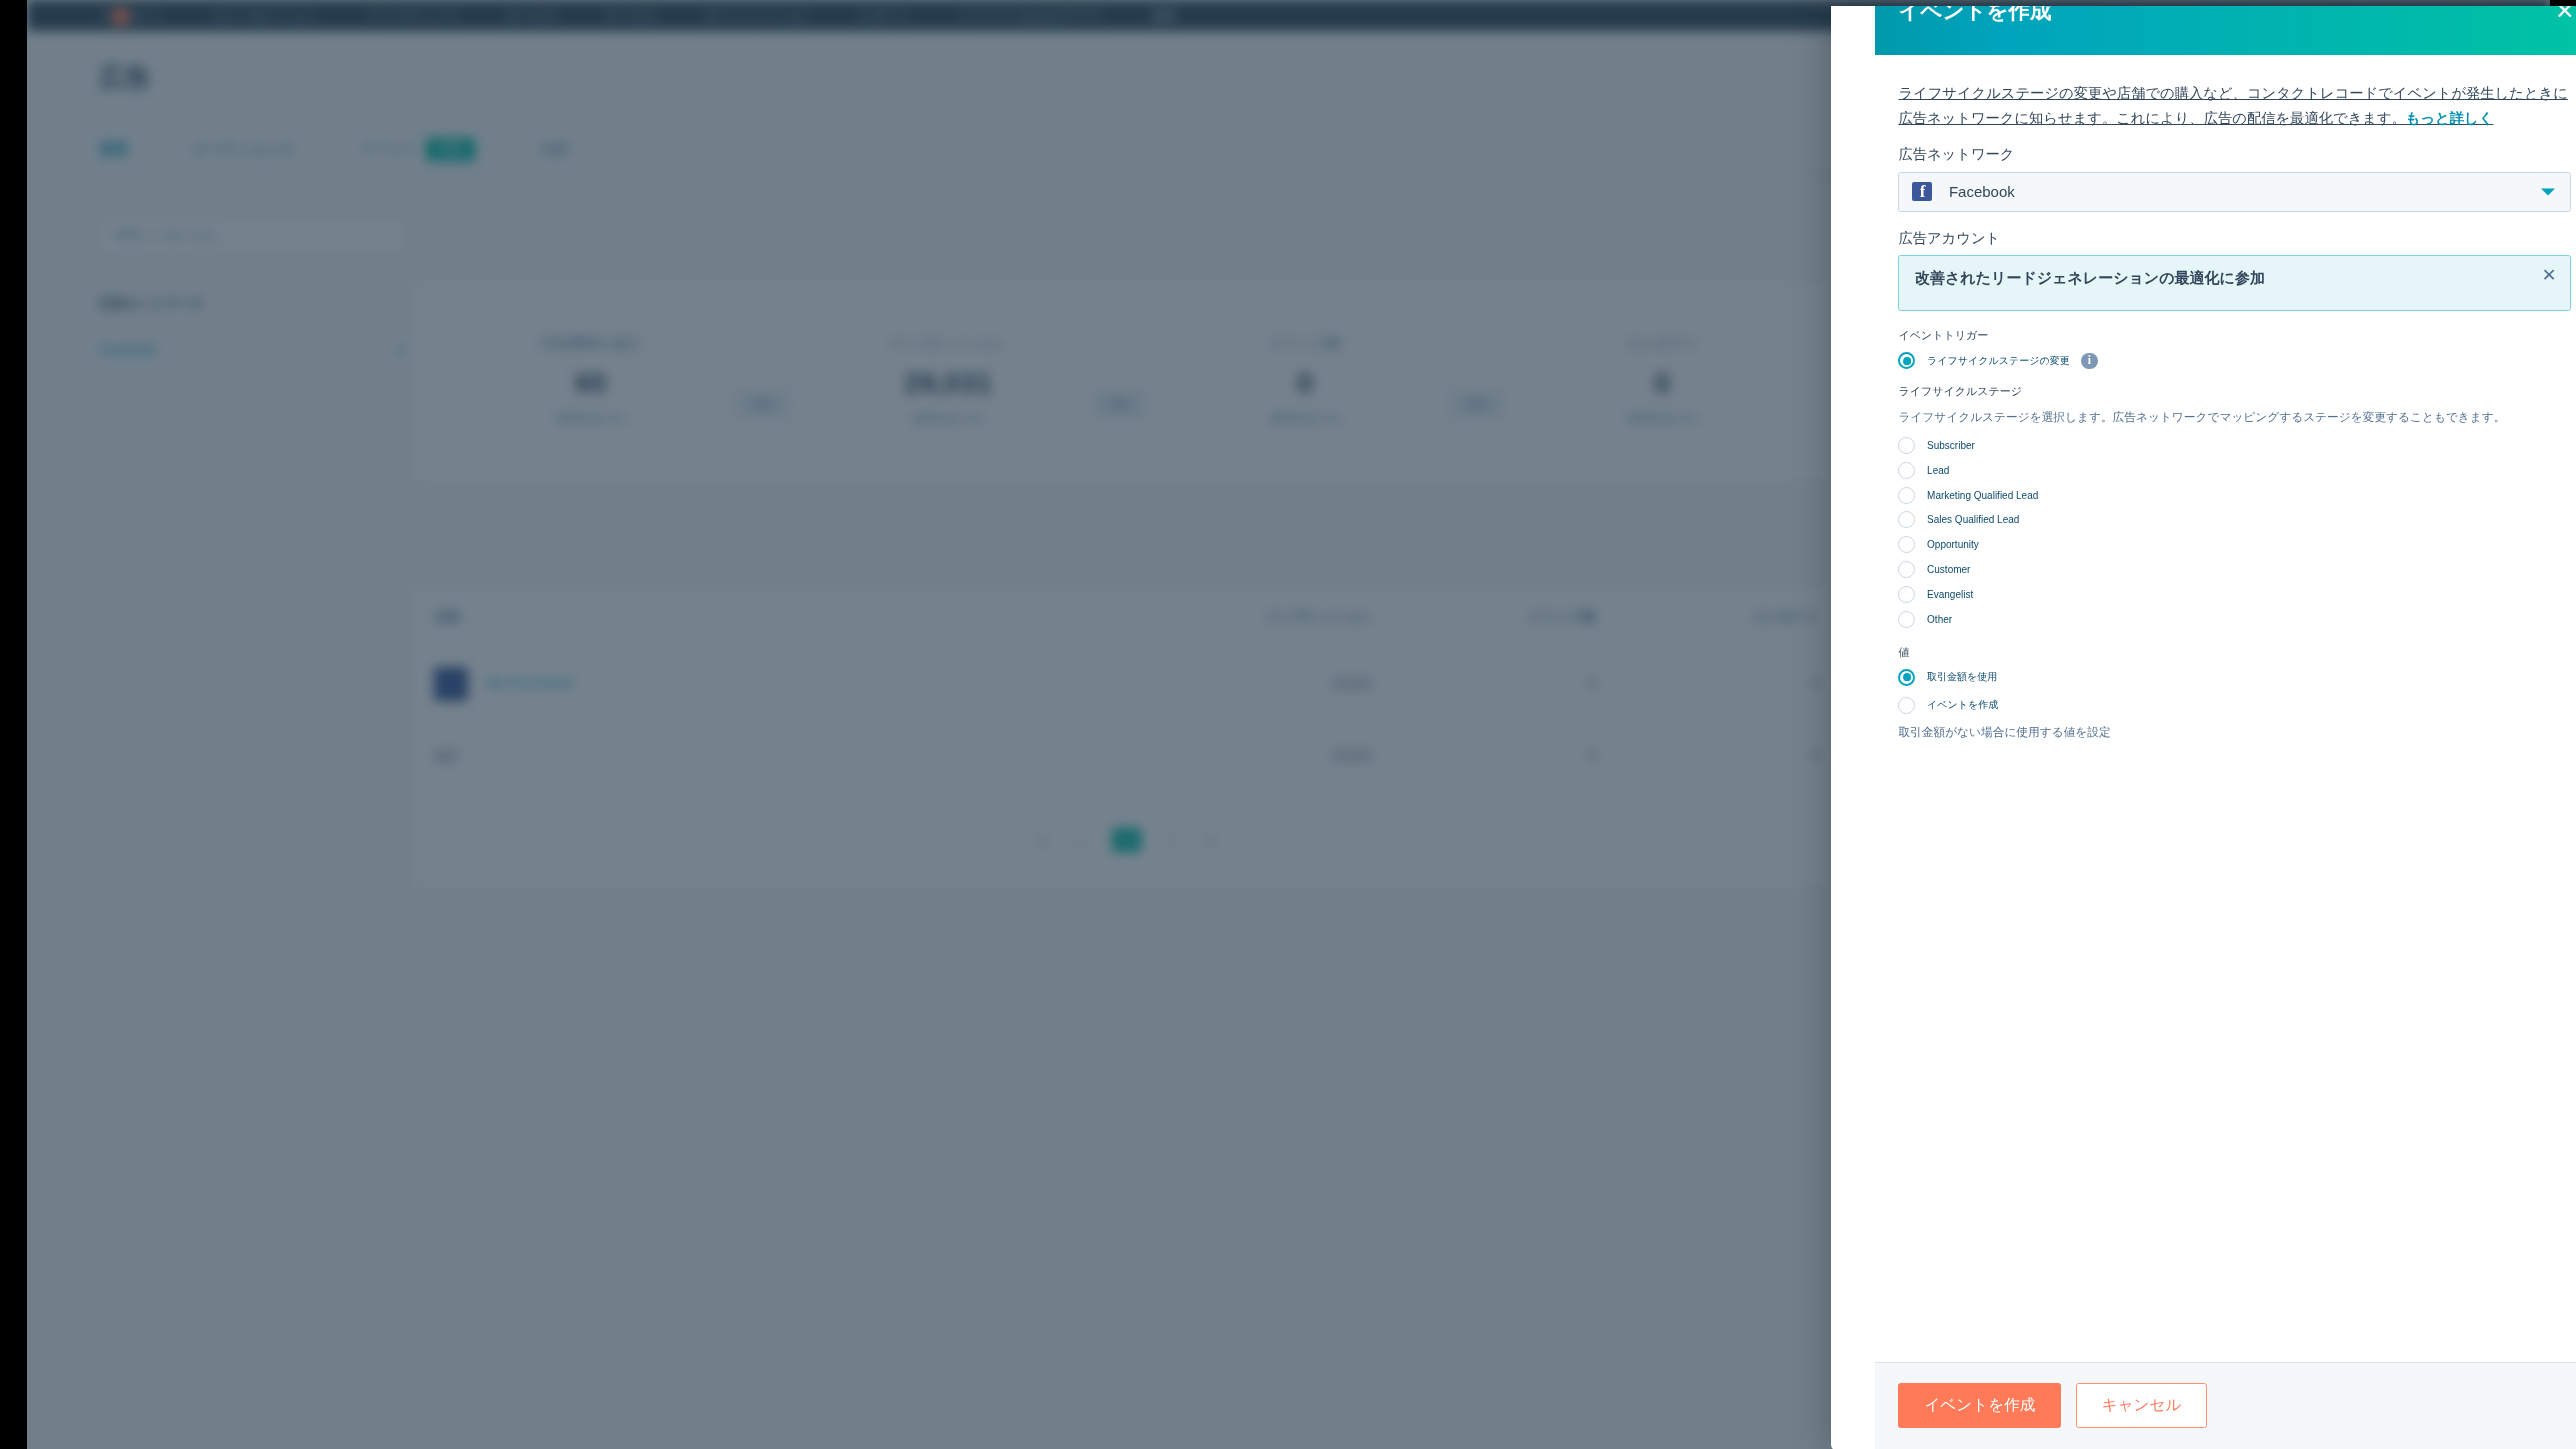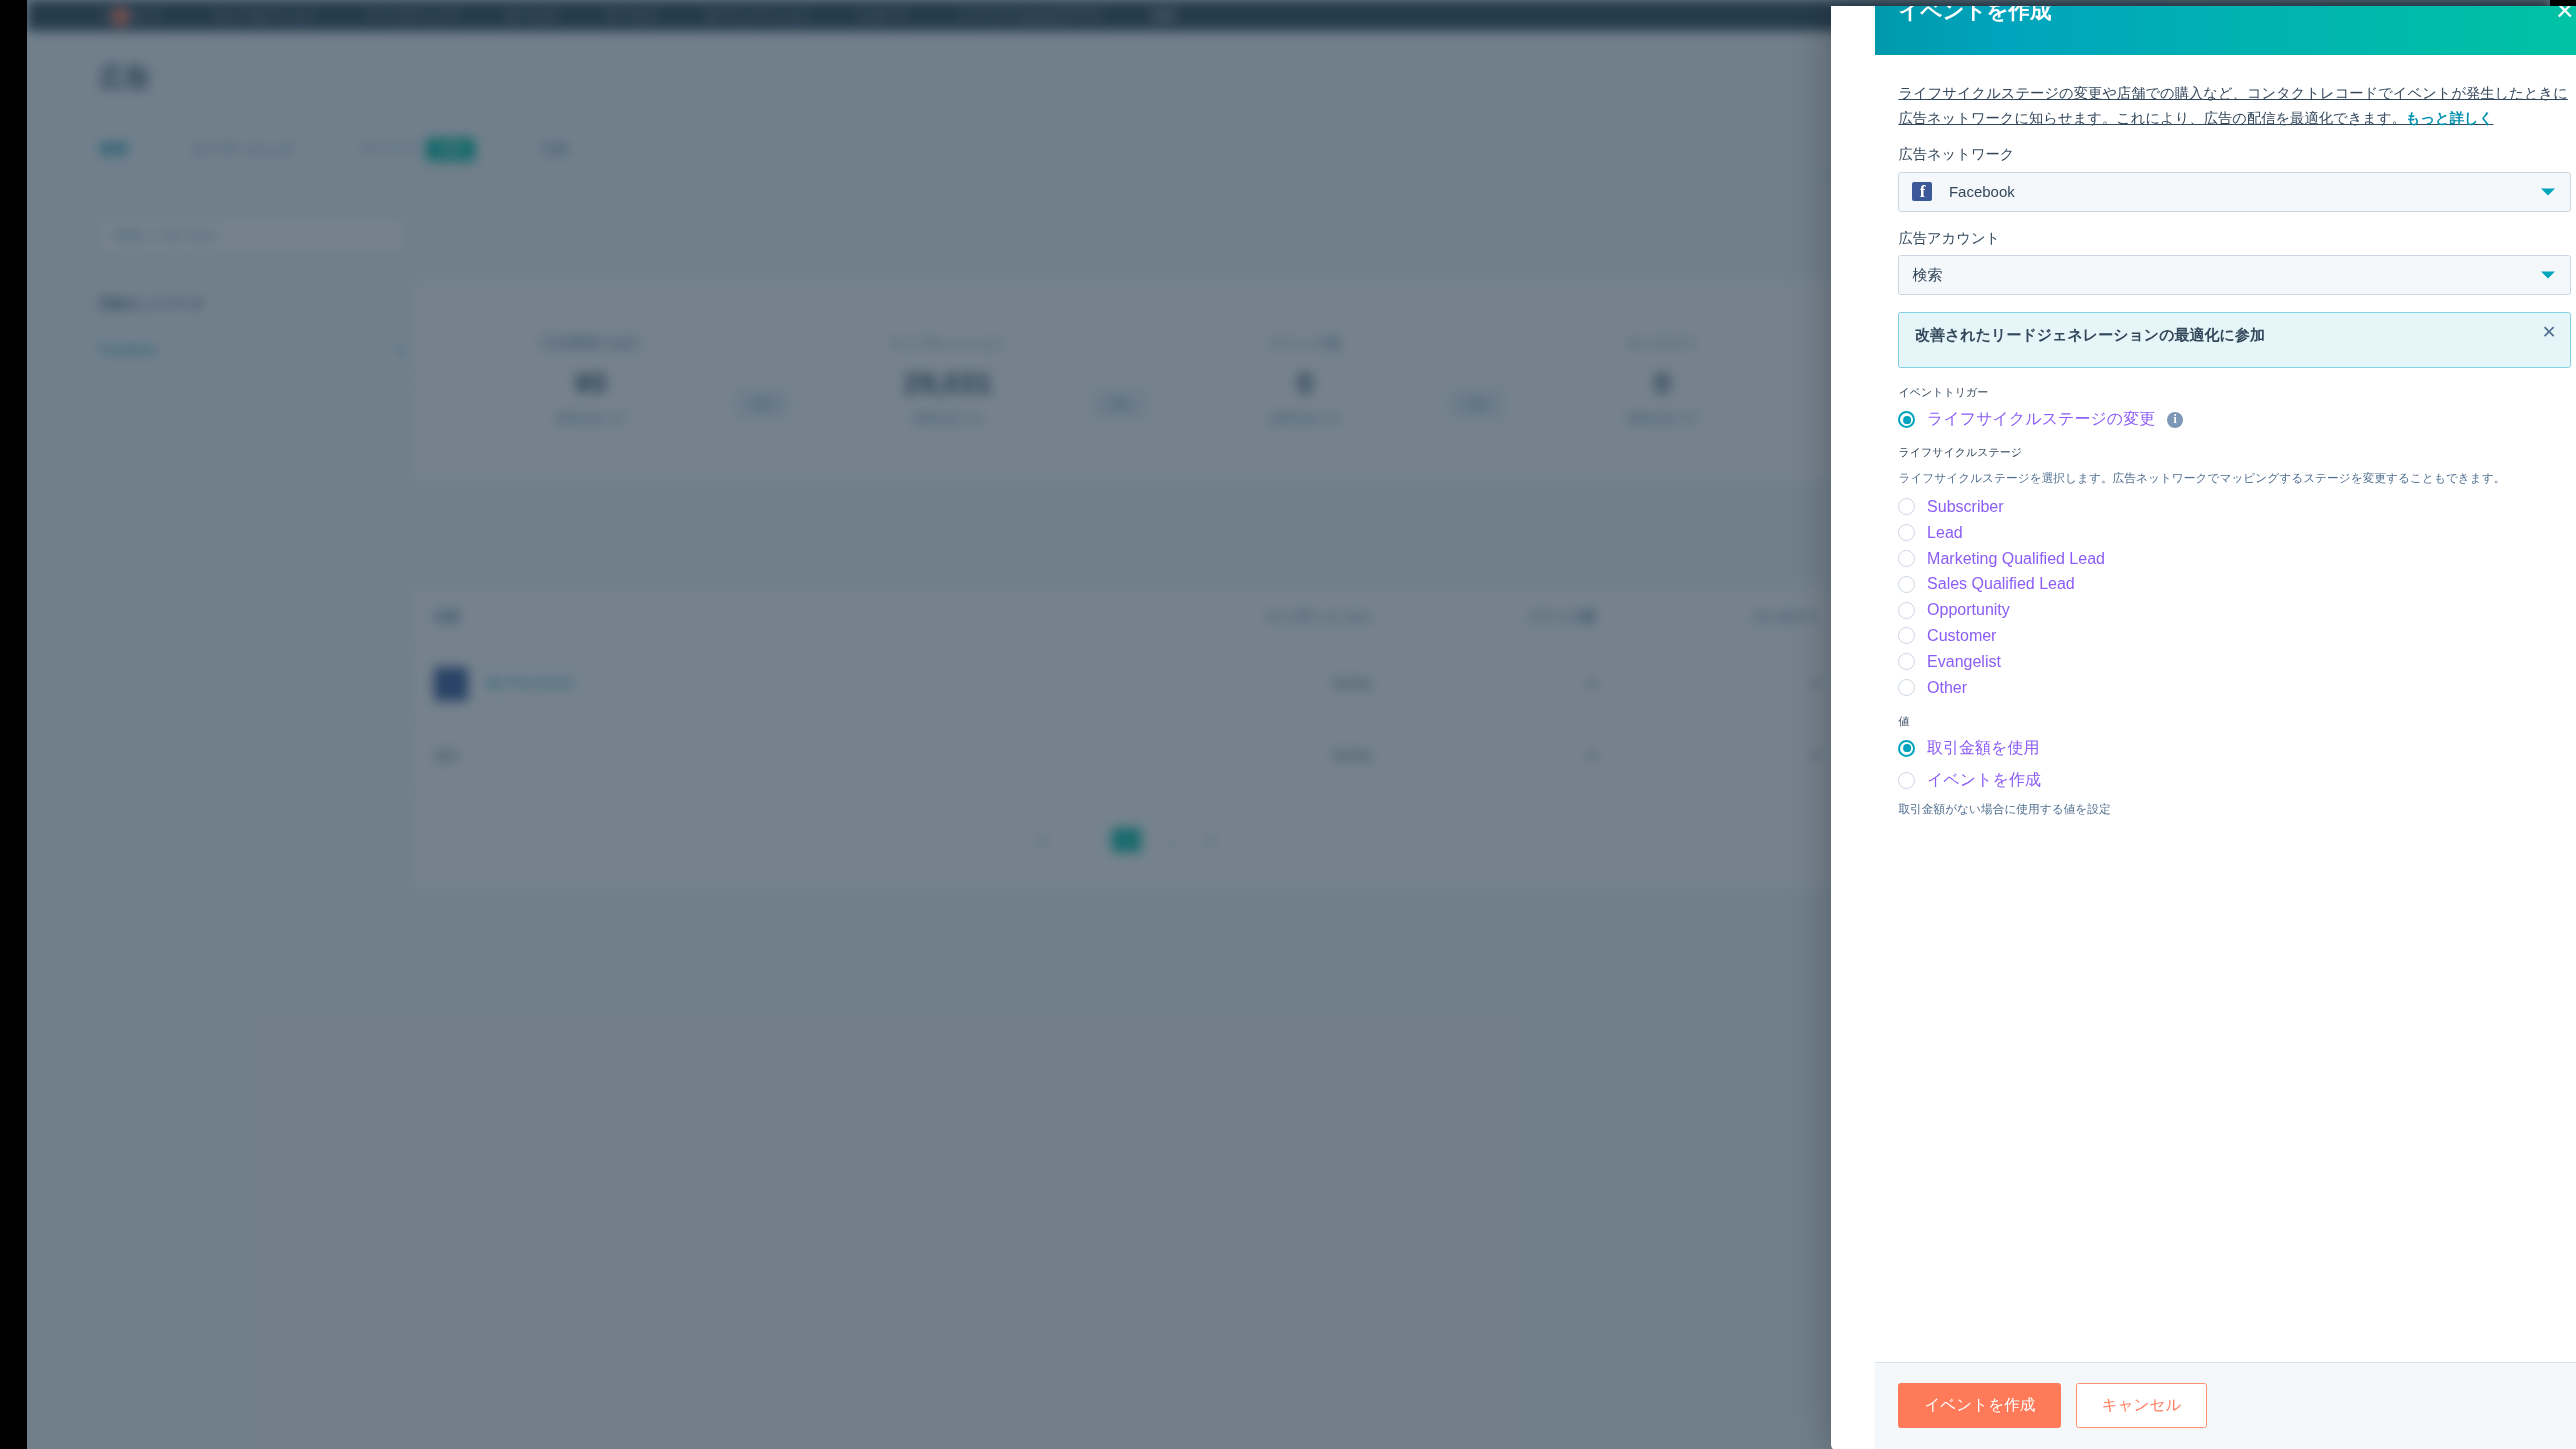--- a/index.html
+++ b/index.html
@@ -395,22 +395,22 @@
   .radio.checked::after {
     content: "";
     position: absolute;
     left: 50%; top: 50%;
     transform: translate(-50%, -50%);
     width: 7.8px; height: 7.8px;
     border-radius: 50%;
     background: #00A4BD;
   }
   .radio-label {
-    font-size: 16px;
-    color: #8b5cf6;
+    font-size: 10px;
+    color: #0c4a6e;
   }
   .info-icon {
     width: 16.3px; height: 16.3px;
     border-radius: 50%;
     background: #7C98B6;
     color: #fff;
     font-size: 11.7px;
     font-weight: bold;
     display: inline-flex;
     align-items: center;
@@ -578,24 +578,20 @@
       <div class="field-label">広告ネットワーク</div>
       <div class="select-box">
         <span class="select-val">
           <span class="fb-icon"></span>
           <span>Facebook</span>
         </span>
         <span class="caret"></span>
       </div>
 
       <div class="field-label">広告アカウント</div>
-      <div class="select-box">
-        <span class="select-val placeholder">検索</span>
-        <span class="caret"></span>
-      </div>
 
       <div class="callout">
         <div class="callout-close">✕</div>
         <div class="callout-title">改善されたリードジェネレーションの最適化に参加</div>
       </div>
 
       <div class="section-label">イベントトリガー</div>
       <div class="radio-row">
         <span class="radio checked"></span>
         <span class="radio-label">ライフサイクルステージの変更</span>

